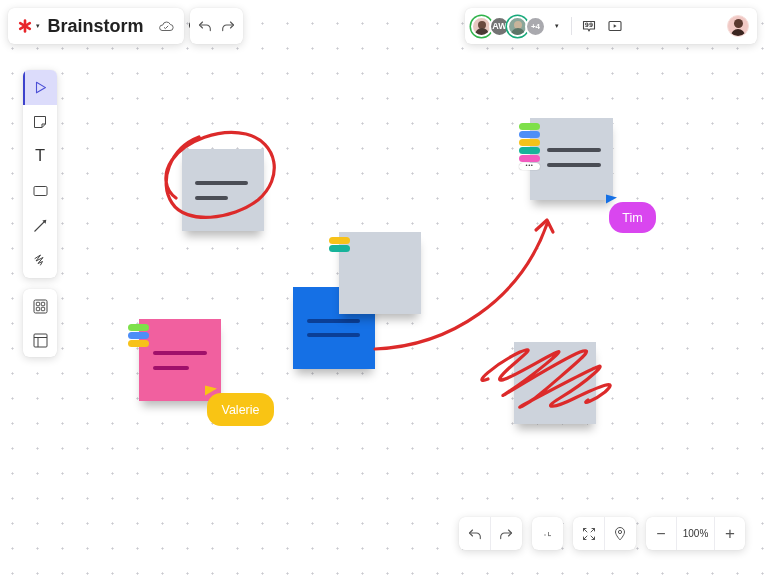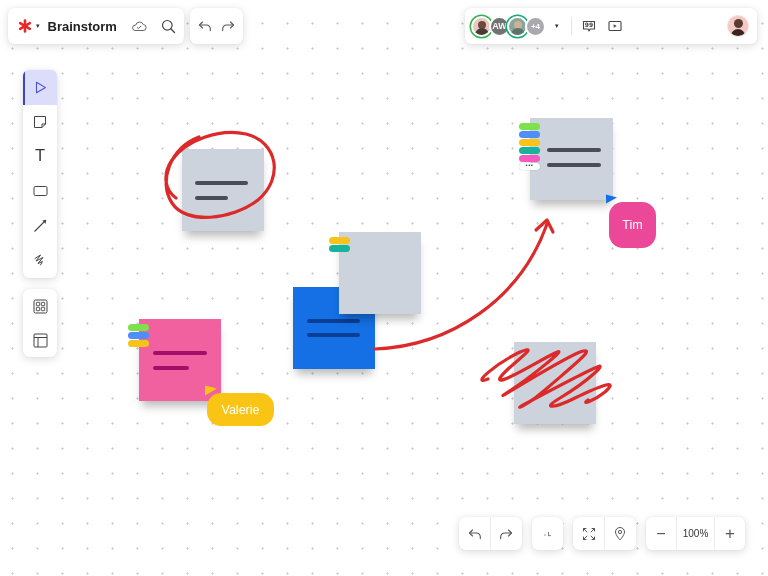--- a/index.html
+++ b/index.html
@@ -20,21 +20,21 @@
     box-shadow: 0 2px 8px rgba(0,0,0,0.14), 0 0 1px rgba(0,0,0,0.12);
     display: flex; align-items: center;
   }
   .icon-btn { display: flex; align-items: center; justify-content: center; cursor: pointer; }
   .icon-btn svg { display: block; }
 
   
   #board-bar { left: 8px; top: 8px; width: 176px; height: 36px; padding: 0 10px; }
   #board-bar .logo { color: #e8262b; font-size: 20px; font-weight: bold; line-height: 1; width: 14px; }
   #board-bar .caret { font-size: 7px; color: #333; margin-left: 4px; margin-right: 8px; }
-  #board-bar .title { font-size: 13px; font-weight: bold; color: #222; }
+  #board-bar .title { font-size: 18px; font-weight: bold; color: #222; }
   #board-bar .cloud { margin-left: 14px; }
   #board-bar .sep { width: 1px; height: 18px; background: #e3e3e8; margin: 0 7px; }
   #history-bar { left: 190px; top: 8px; width: 53px; height: 36px; justify-content: space-around; padding: 0 4px; }
 
   
   #collab-bar { left: 465px; top: 8px; width: 292px; height: 36px; padding: 0 8px 0 6px; }
   .avatars { display: flex; align-items: center; }
   .av { width: 21px; height: 21px; border-radius: 50%; margin-right: -3px; border: 2px solid #fff; display: flex; align-items: center; justify-content: center; font-size: 9px; font-weight: bold; color: #fff; position: relative; overflow: hidden; }
   .av.photo1 { background: #e8c8c0; box-shadow: 0 0 0 1.5px #2fb34a; }
   .av.aw { background: #737373; }
@@ -262,21 +262,21 @@
     <path d="M199 137 C170 148,158 182,172 203 C186 225,232 220,258 200 C284 178,278 142,246 134 C220 128,186 140,172 160 C162 175,165 190,176 198"></path>
 
     <path d="M375 349 C450 346,520 300,547 224"></path>
     <path d="M536 230 L547 220 L553 232"></path>
 
     <path d="M488 379 C470 386,495 364,520 352 C545 342,505 368,500 378 C495 388,540 360,555 353 C572 344,530 378,505 394 C490 404,560 360,580 352 C600 345,570 368,545 390 C530 404,510 412,525 404 C555 388,585 372,595 368 C610 360,590 380,560 398 C540 410,555 408,575 398 C600 386,620 378,605 392 C595 400,580 406,588 400"></path>
   </g>
 </svg>
 
 <div class="cursor-arrow" style="left:606px;top:196px;border-left:11px solid #1570e5;border-bottom:9px solid transparent;transform:skewY(15deg);"></div>
-<div class="cursor-label" style="left:609px;top:202px;width:47px;height:46px;background:#ec4899;">Tim</div>
+<div class="cursor-label" style="left:609px;top:202px;width:47px;height:31px;background:#d946ef;">Tim</div>
 
 <div class="cursor-arrow" style="left:205px;top:387px;border-left:12px solid #f9c414;border-bottom:10px solid transparent;transform:skewY(15deg);"></div>
 <div class="cursor-label" style="left:207px;top:393px;width:67px;height:33px;background:#f9c414;">Valerie</div>
 
 <div class="panel bottom" id="bb-history">
   <span class="icon-btn">
     <svg width="14" height="12" viewBox="0 0 14 12">
         <path d="M4.5 2L1.5 5l3 3" fill="none" stroke="#555" stroke-width="1.1" stroke-linecap="round" stroke-linejoin="round"></path>
         <path d="M1.8 5h6.7a3.8 3.8 0 0 1 3.8 3.8v1.8" fill="none" stroke="#555" stroke-width="1.1" stroke-linecap="round"></path>
       </svg>

